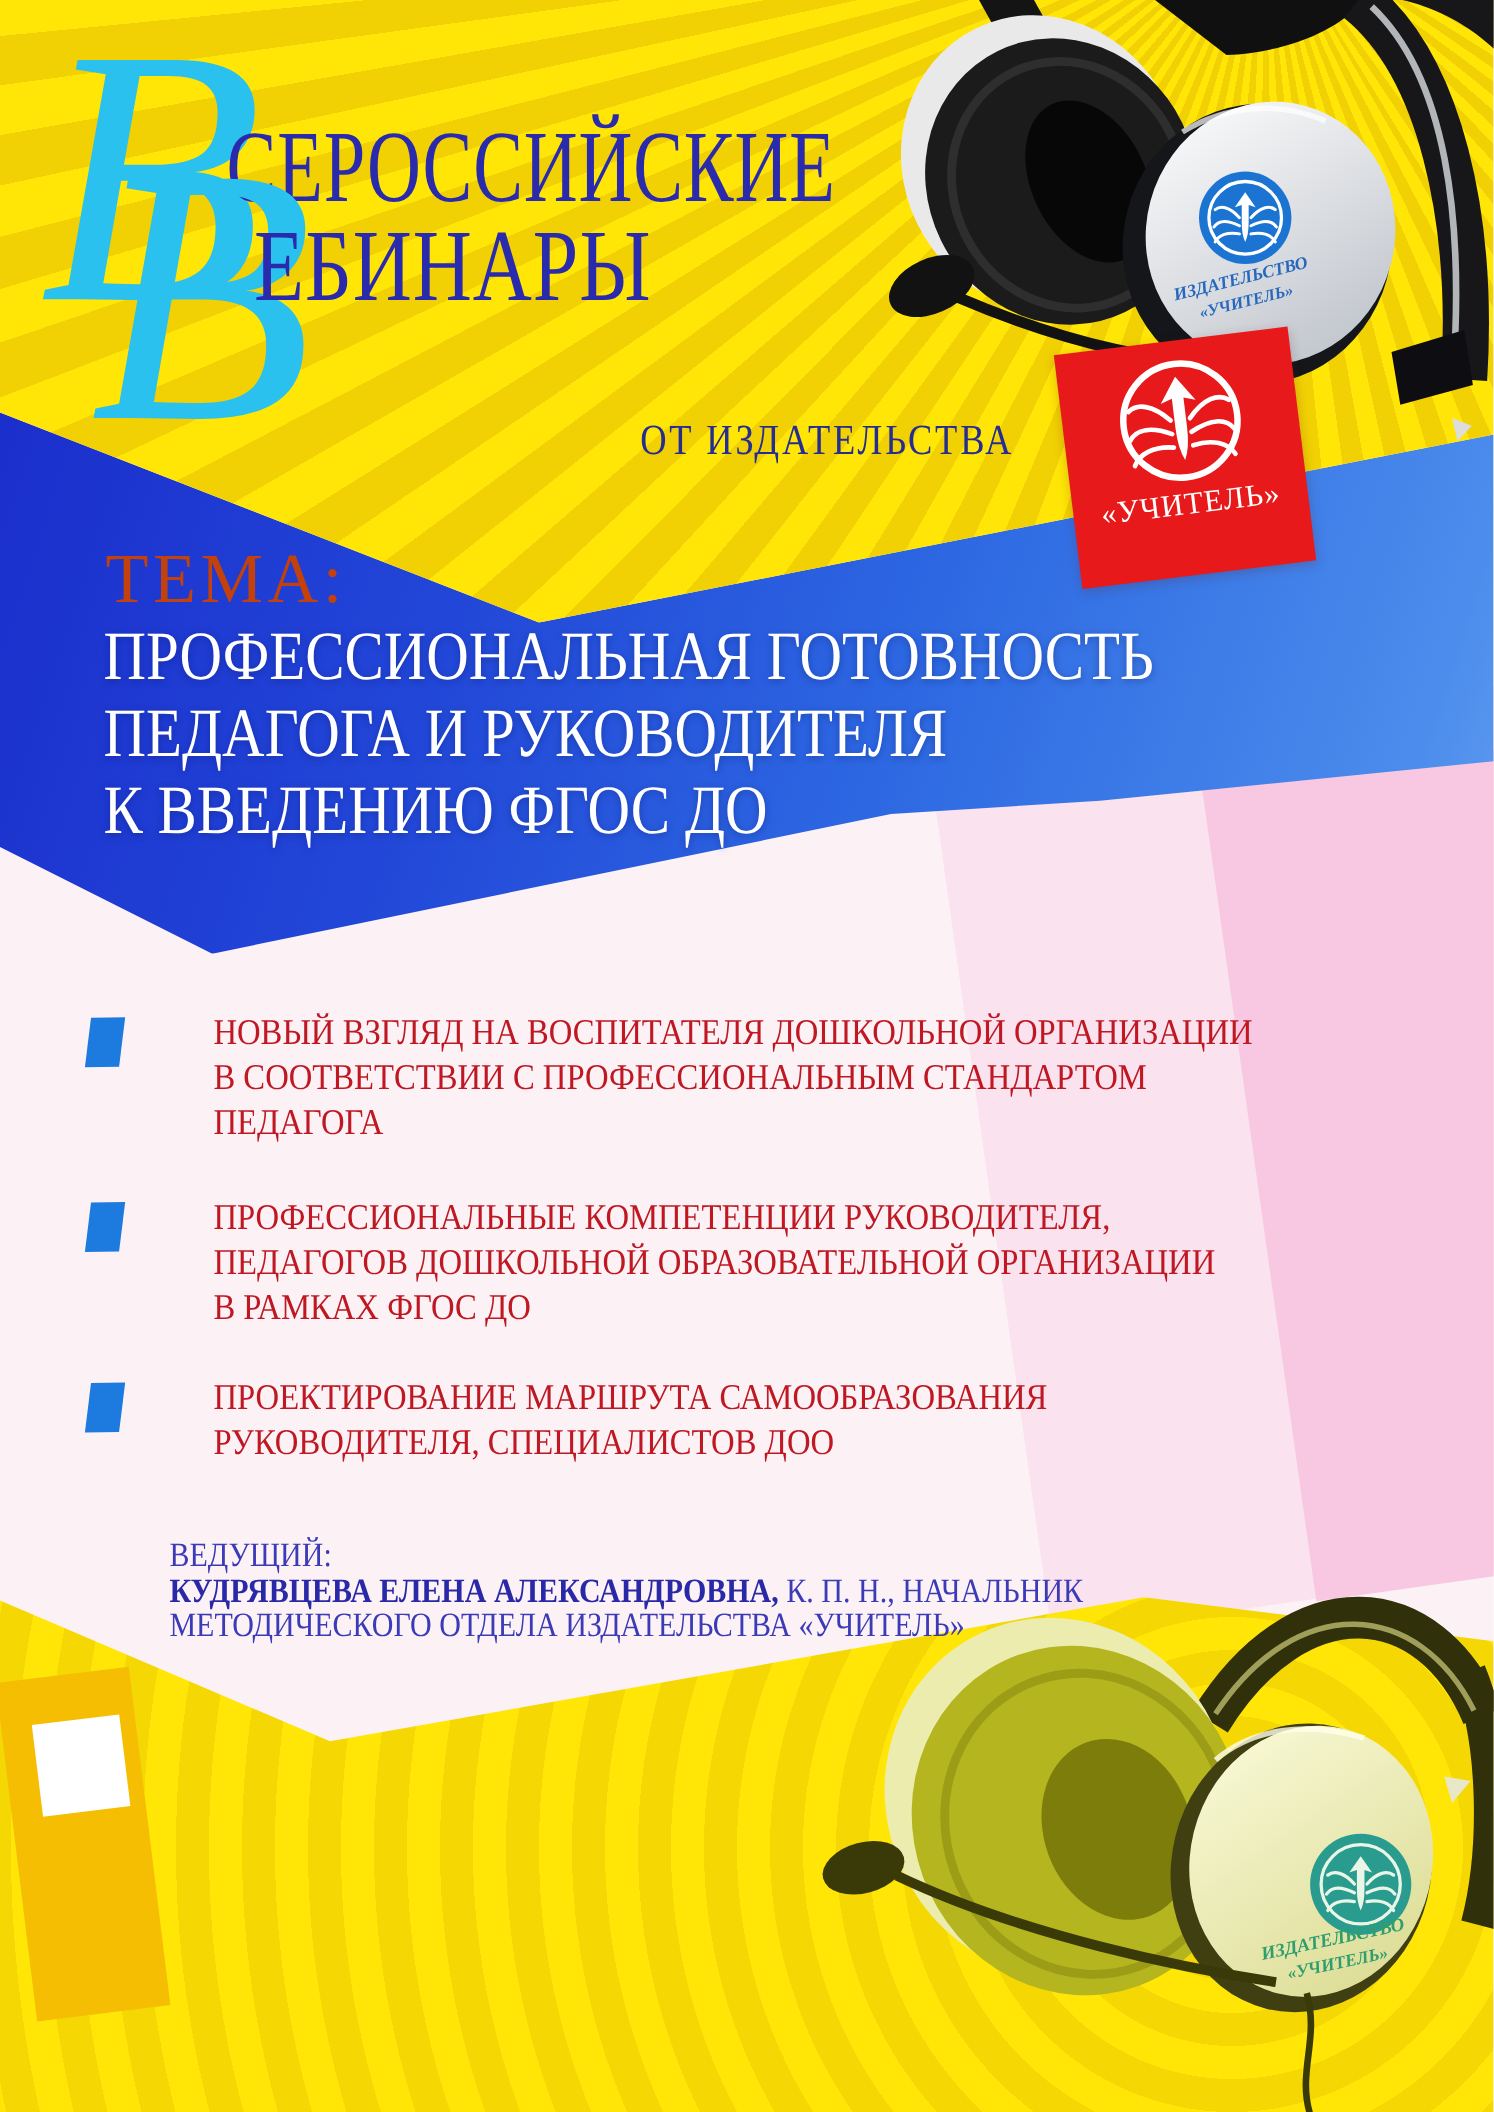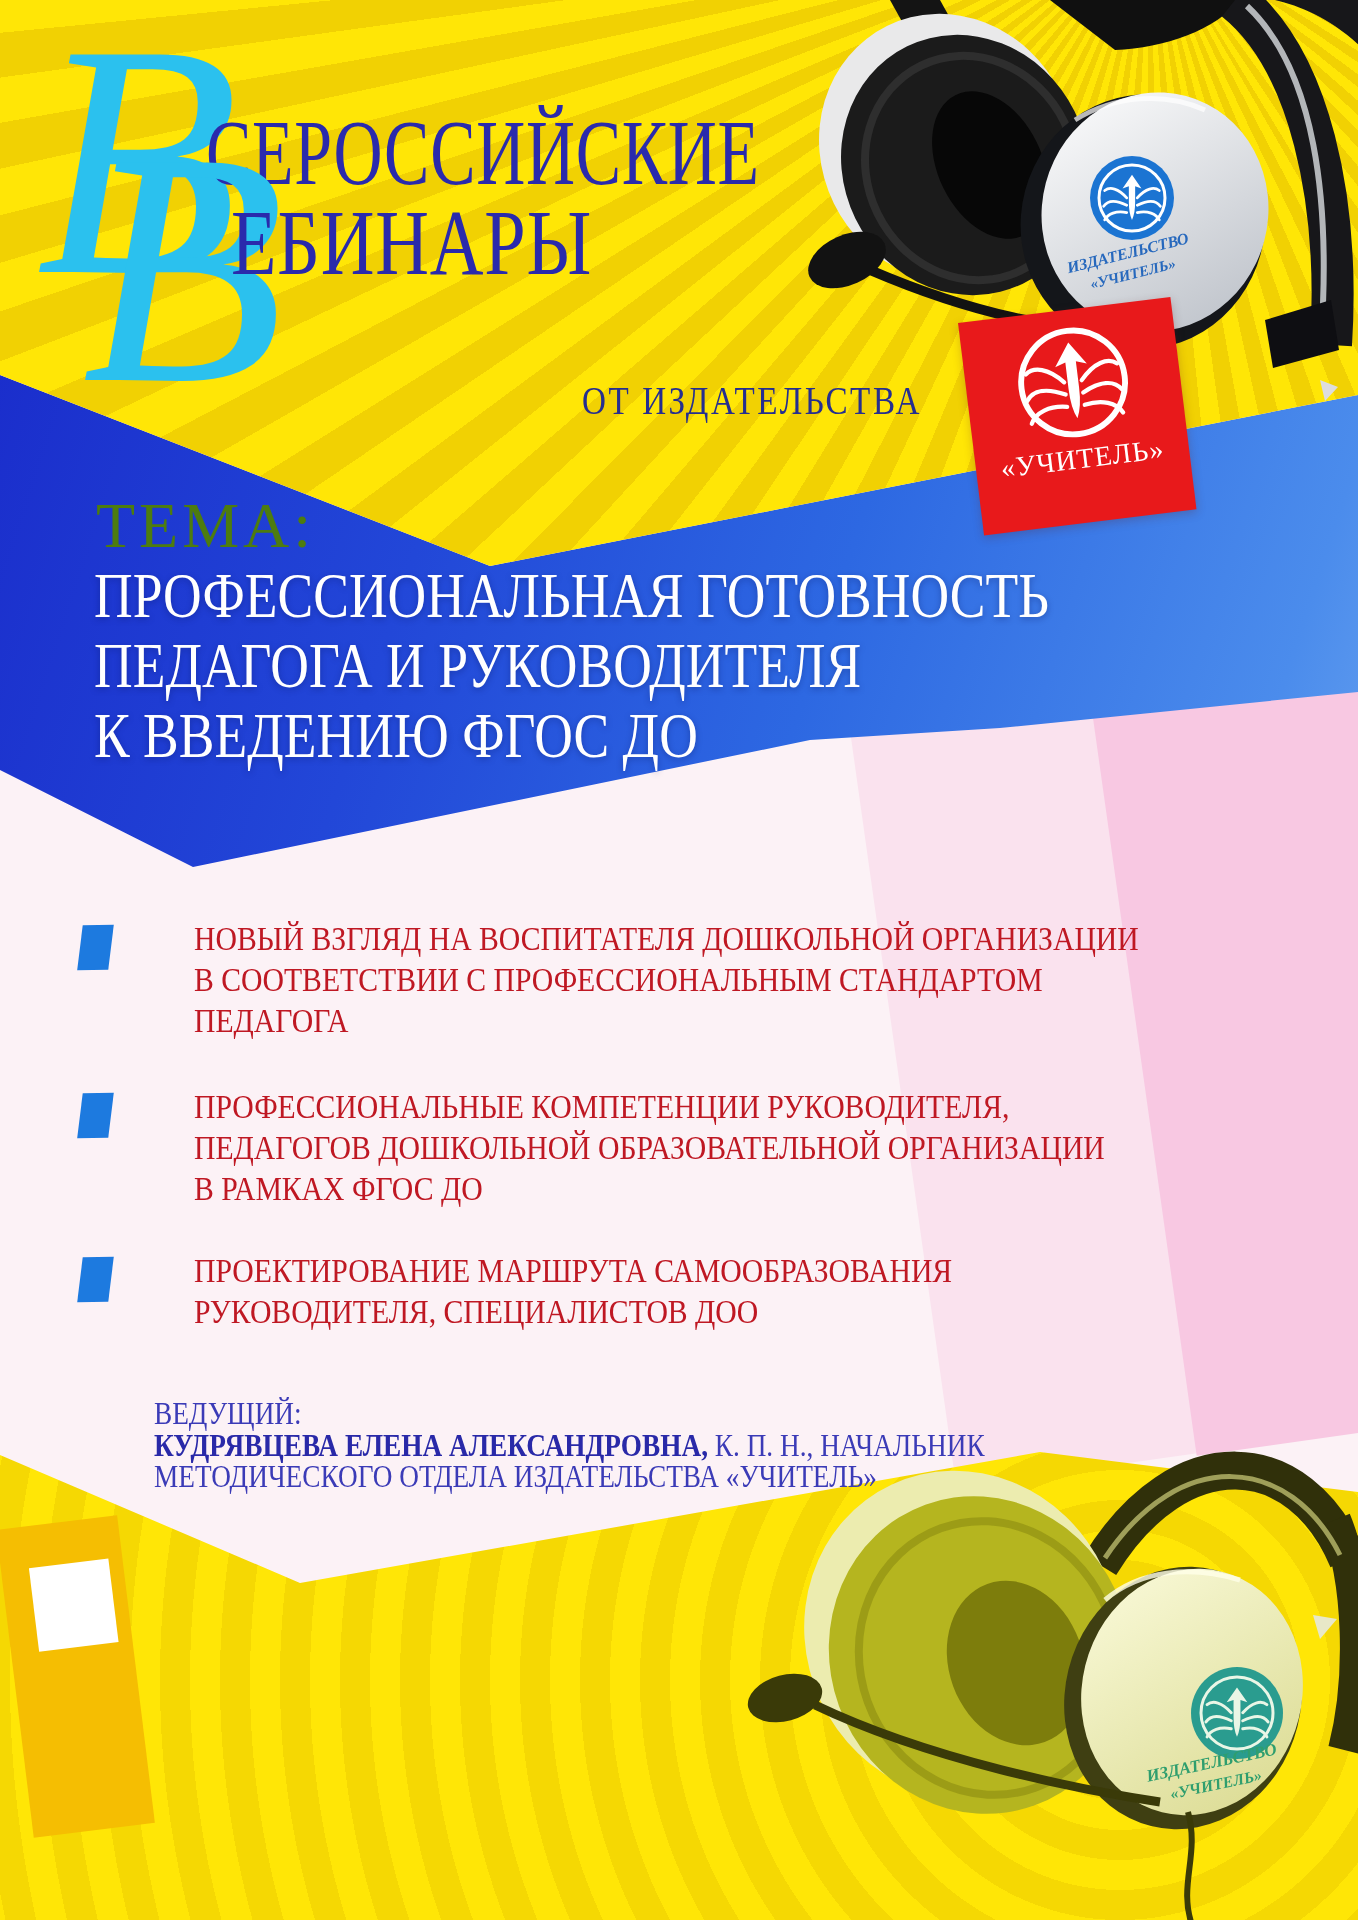--- a/index.html
+++ b/index.html
@@ -60,21 +60,21 @@
     display:flex;flex-direction:column;align-items:center;justify-content:flex-start;
     box-shadow:0 3px 10px rgba(90,30,30,.25);
   }
   .pub-logo svg{margin-top:14px;}
   .pub-logo .pub-label{
     margin-top:4px;color:#ffffff;font:400 28px/1 "Liberation Serif",serif;letter-spacing:1px;
   }
   
   .topic-label{
     position:absolute;left:96px;top:494px;font:400 64px/1 "Liberation Serif",serif;
-    color:#4d7c0f;letter-spacing:4px;white-space:nowrap;
+    color:#c2410c;letter-spacing:4px;white-space:nowrap;
   }
   .topic-title{
     position:absolute;left:94px;top:561px;width:1320px;
     font:400 63px/70px "Liberation Serif",serif;color:#ffffff;
     transform:scaleX(.85);transform-origin:left top;
     text-shadow:0 2px 7px rgba(10,20,90,.35);
   }
   
   .bullet-marker{
     position:absolute;left:80px;width:31px;height:45px;background:#1d7adf;

